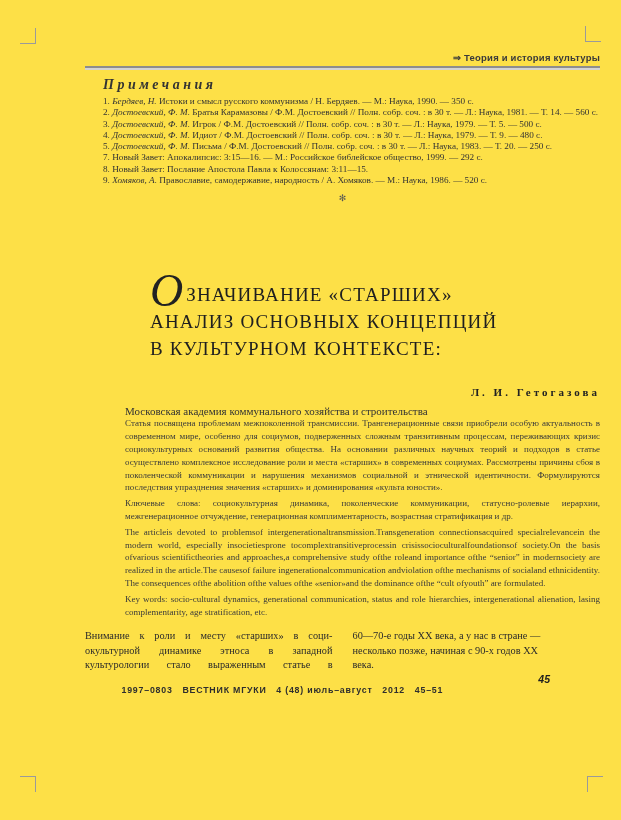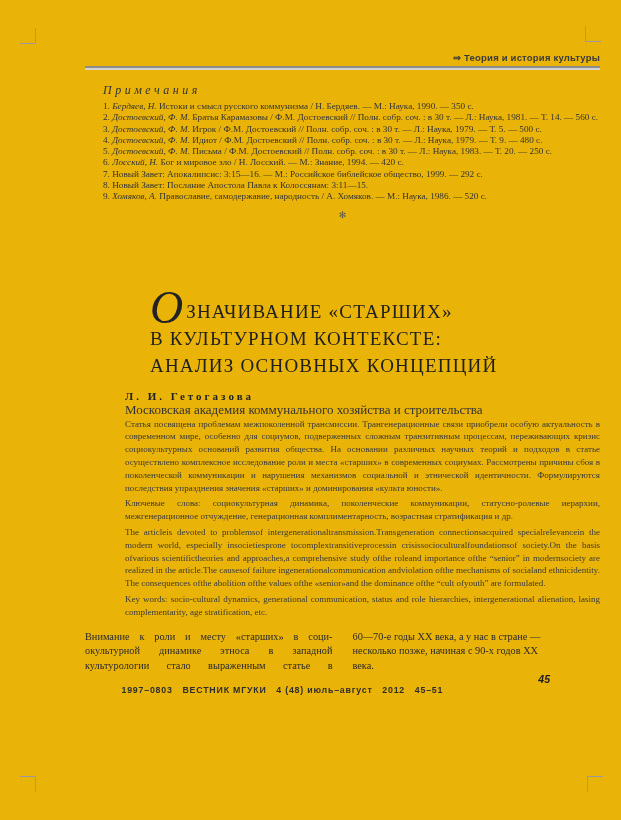--- a/index.html
+++ b/index.html
@@ -1,20 +1,20 @@
 <!DOCTYPE html>
 <html lang="ru"><head>
 <meta charset="utf-8">
 <style>
   html, body { margin: 0; padding: 0; background: #ffffff; }
   .page {
     position: relative;
     width: 621px;
     height: 820px;
-    background: #eab308;
+    background: #fde047;
     overflow: hidden;
     font-family: "Liberation Serif", "DejaVu Serif", serif;
     color: #2b2b2b;
   }
   
   .crop { position: absolute; width: 15px; height: 15px; }
   .crop-tl { left: 20px; top: 28px;  border-right: 1px solid #9a9a9a; border-bottom: 1px solid #9a9a9a; }
   .crop-tr { left: 585px; top: 26px; border-left: 1px solid #9a9a9a;  border-bottom: 1px solid #9a9a9a; }
   .crop-bl { left: 20px; top: 776px; border-right: 1px solid #9a9a9a; border-top: 1px solid #9a9a9a; }
   .crop-br { left: 587px; top: 776px; border-left: 1px solid #9a9a9a;  border-top: 1px solid #9a9a9a; }
@@ -31,26 +31,27 @@
     color: #3a3a3a;
   }
   .header-rule {
     margin-top: 3px;
     height: 2px;
     background: #8d8d8d;
     box-shadow: 0 2px 0 #d4d4d4;
   }
 
   .notes-heading {
-    margin-top: 15px;
+    margin-top: 9px;
     padding-left: 18px;
     font-style: italic;
-    font-size: 12px;
+    font-size: 14px;
     letter-spacing: 3.5px;
     color: #333;
+    font-weight: bold;
   }
   .refs { margin-top: 3px; }
   .ref {
     margin: 0;
     font-size: 9.2px;
     line-height: 11.3px;
     text-indent: 18px;
     text-align: justify;
     color: #333;
   }
@@ -81,31 +82,32 @@
     font-weight: 400;
     line-height: 0;
     position: relative;
     top: 5px;
     margin-right: 3px;
     letter-spacing: 0;
     color: #222;
   }
 
   .author-name {
-    margin-top: 11px;
+    margin-top: 24px;
     padding-left: 40px;
     font-weight: bold;
     font-size: 11px;
     letter-spacing: 3px;
     color: #222;
+    text-align: right;
   }
   .affiliation {
     padding-left: 40px;
-    margin-top: 0;
-    font-size: 13px;
+    margin-top: 7px;
+    font-size: 11px;
     color: #333;
   }
 
   .abstract { padding-left: 40px; }
   .abstract p {
     margin: 0 0 3px 0;
     font-size: 9px;
     line-height: 12.8px;
     text-align: justify;
     color: #3a3a3a;
@@ -163,32 +165,31 @@
     <div class="header-rule"></div>
 
     <div class="notes-heading">Примечания</div>
 
     <div class="refs">
       <p class="ref"><span>1. </span><span class="ref-author">Бердяев, Н.</span><span> Истоки и смысл русского коммунизма / Н. Бердяев. — М.: Наука, 1990. — 350 с.</span></p>
       <p class="ref"><span>2. </span><span class="ref-author">Достоевский, Ф. М.</span><span> Братья Карамазовы / Ф.М. Достоевский // Полн. собр. соч. : в 30 т. — Л.: Наука, 1981. — Т. 14. — 560 с.</span></p>
       <p class="ref"><span>3. </span><span class="ref-author">Достоевский, Ф. М.</span><span> Игрок / Ф.М. Достоевский // Полн. собр. соч. : в 30 т. — Л.: Наука, 1979. — Т. 5. — 500 с.</span></p>
       <p class="ref"><span>4. </span><span class="ref-author">Достоевский, Ф. М.</span><span> Идиот / Ф.М. Достоевский // Полн. собр. соч. : в 30 т. — Л.: Наука, 1979. — Т. 9. — 480 с.</span></p>
       <p class="ref"><span>5. </span><span class="ref-author">Достоевский, Ф. М.</span><span> Письма / Ф.М. Достоевский // Полн. собр. соч. : в 30 т. — Л.: Наука, 1983. — Т. 20. — 250 с.</span></p>
-      <p class="ref"><span>6. </span><span class="ref-author">Лосский, Н.</span><span> Бог и мировое зло / Н. Лосский. — М.: Знание, 1994. — 420 с.</span></p>
       <p class="ref"><span>7. </span><span class="ref-author"></span><span>Новый Завет: Апокалипсис: 3:15—16. — М.: Российское библейское общество, 1999. — 292 с.</span></p>
       <p class="ref"><span>8. </span><span class="ref-author"></span><span>Новый Завет: Послание Апостола Павла к Колоссянам: 3:11—15.</span></p>
       <p class="ref"><span>9. </span><span class="ref-author">Хомяков, А.</span><span> Православие, самодержавие, народность / А. Хомяков. — М.: Наука, 1986. — 520 с.</span></p>
     </div>
 
     <div class="star-divider">✻</div>
 
     <div class="title-block">
       <div><span class="title-initial">О</span><span>ЗНАЧИВАНИЕ «СТАРШИХ»</span></div>
+      <div>АНАЛИЗ ОСНОВНЫХ КОНЦЕПЦИЙ</div>
       <div>В КУЛЬТУРНОМ КОНТЕКСТЕ:</div>
-      <div>АНАЛИЗ ОСНОВНЫХ КОНЦЕПЦИЙ</div>
     </div>
 
     <div class="author-name">Л. И. Гетогазова</div>
     <div class="affiliation">Московская академия коммунального хозяйства и строительства</div>
 
     <div class="abstract">
       <p>Статья посвящена проблемам межпоколенной трансмиссии. Трангенерационные связи приобрели особую актуальность в современном мире, особенно для социумов, подверженных сложным транзитивным процессам, переживающих кризис социокультурных оснований развития общества. На основании различных научных теорий и подходов в статье осуществлено комплексное исследование роли и места «старших» в современных социумах. Рассмотрены причины сбоя в поколенческой коммуникации и нарушения механизмов социальной и этнической идентичности. Формулируются последствия упразднения значения «старших» и доминирования «культа юности».</p>
       <p>Ключевые слова: социокультурная динамика, поколенческие коммуникации, статусно-ролевые иерархии, межгенерационное отчуждение, генерационная комплиментарность, возрастная стратификация и др.</p>
       <p>The articleis devoted to problemsof intergenerationaltransmission.Transgeneration connectionsacquired specialrelevancein the modern world, especially insocietiesprone tocomplextransitiveprocessin crisissocioculturalfoundationsof society.On the basis ofvarious scientifictheories and approaches,a comprehensive study ofthe roleand importance ofthe “senior” in modernsociety are realized in the article.The causesof failure ingenerationalcommunication andviolation ofthe mechanisms of socialand ethnicidentity. The consequences ofthe abolition ofthe values ofthe «senior»and the dominance ofthe “cult ofyouth” are formulated.</p>
       <p>Key words: socio-cultural dynamics, generational communication, status and role hierarchies, intergenerational alienation, lasing complementarity, age stratification, etc.</p>

